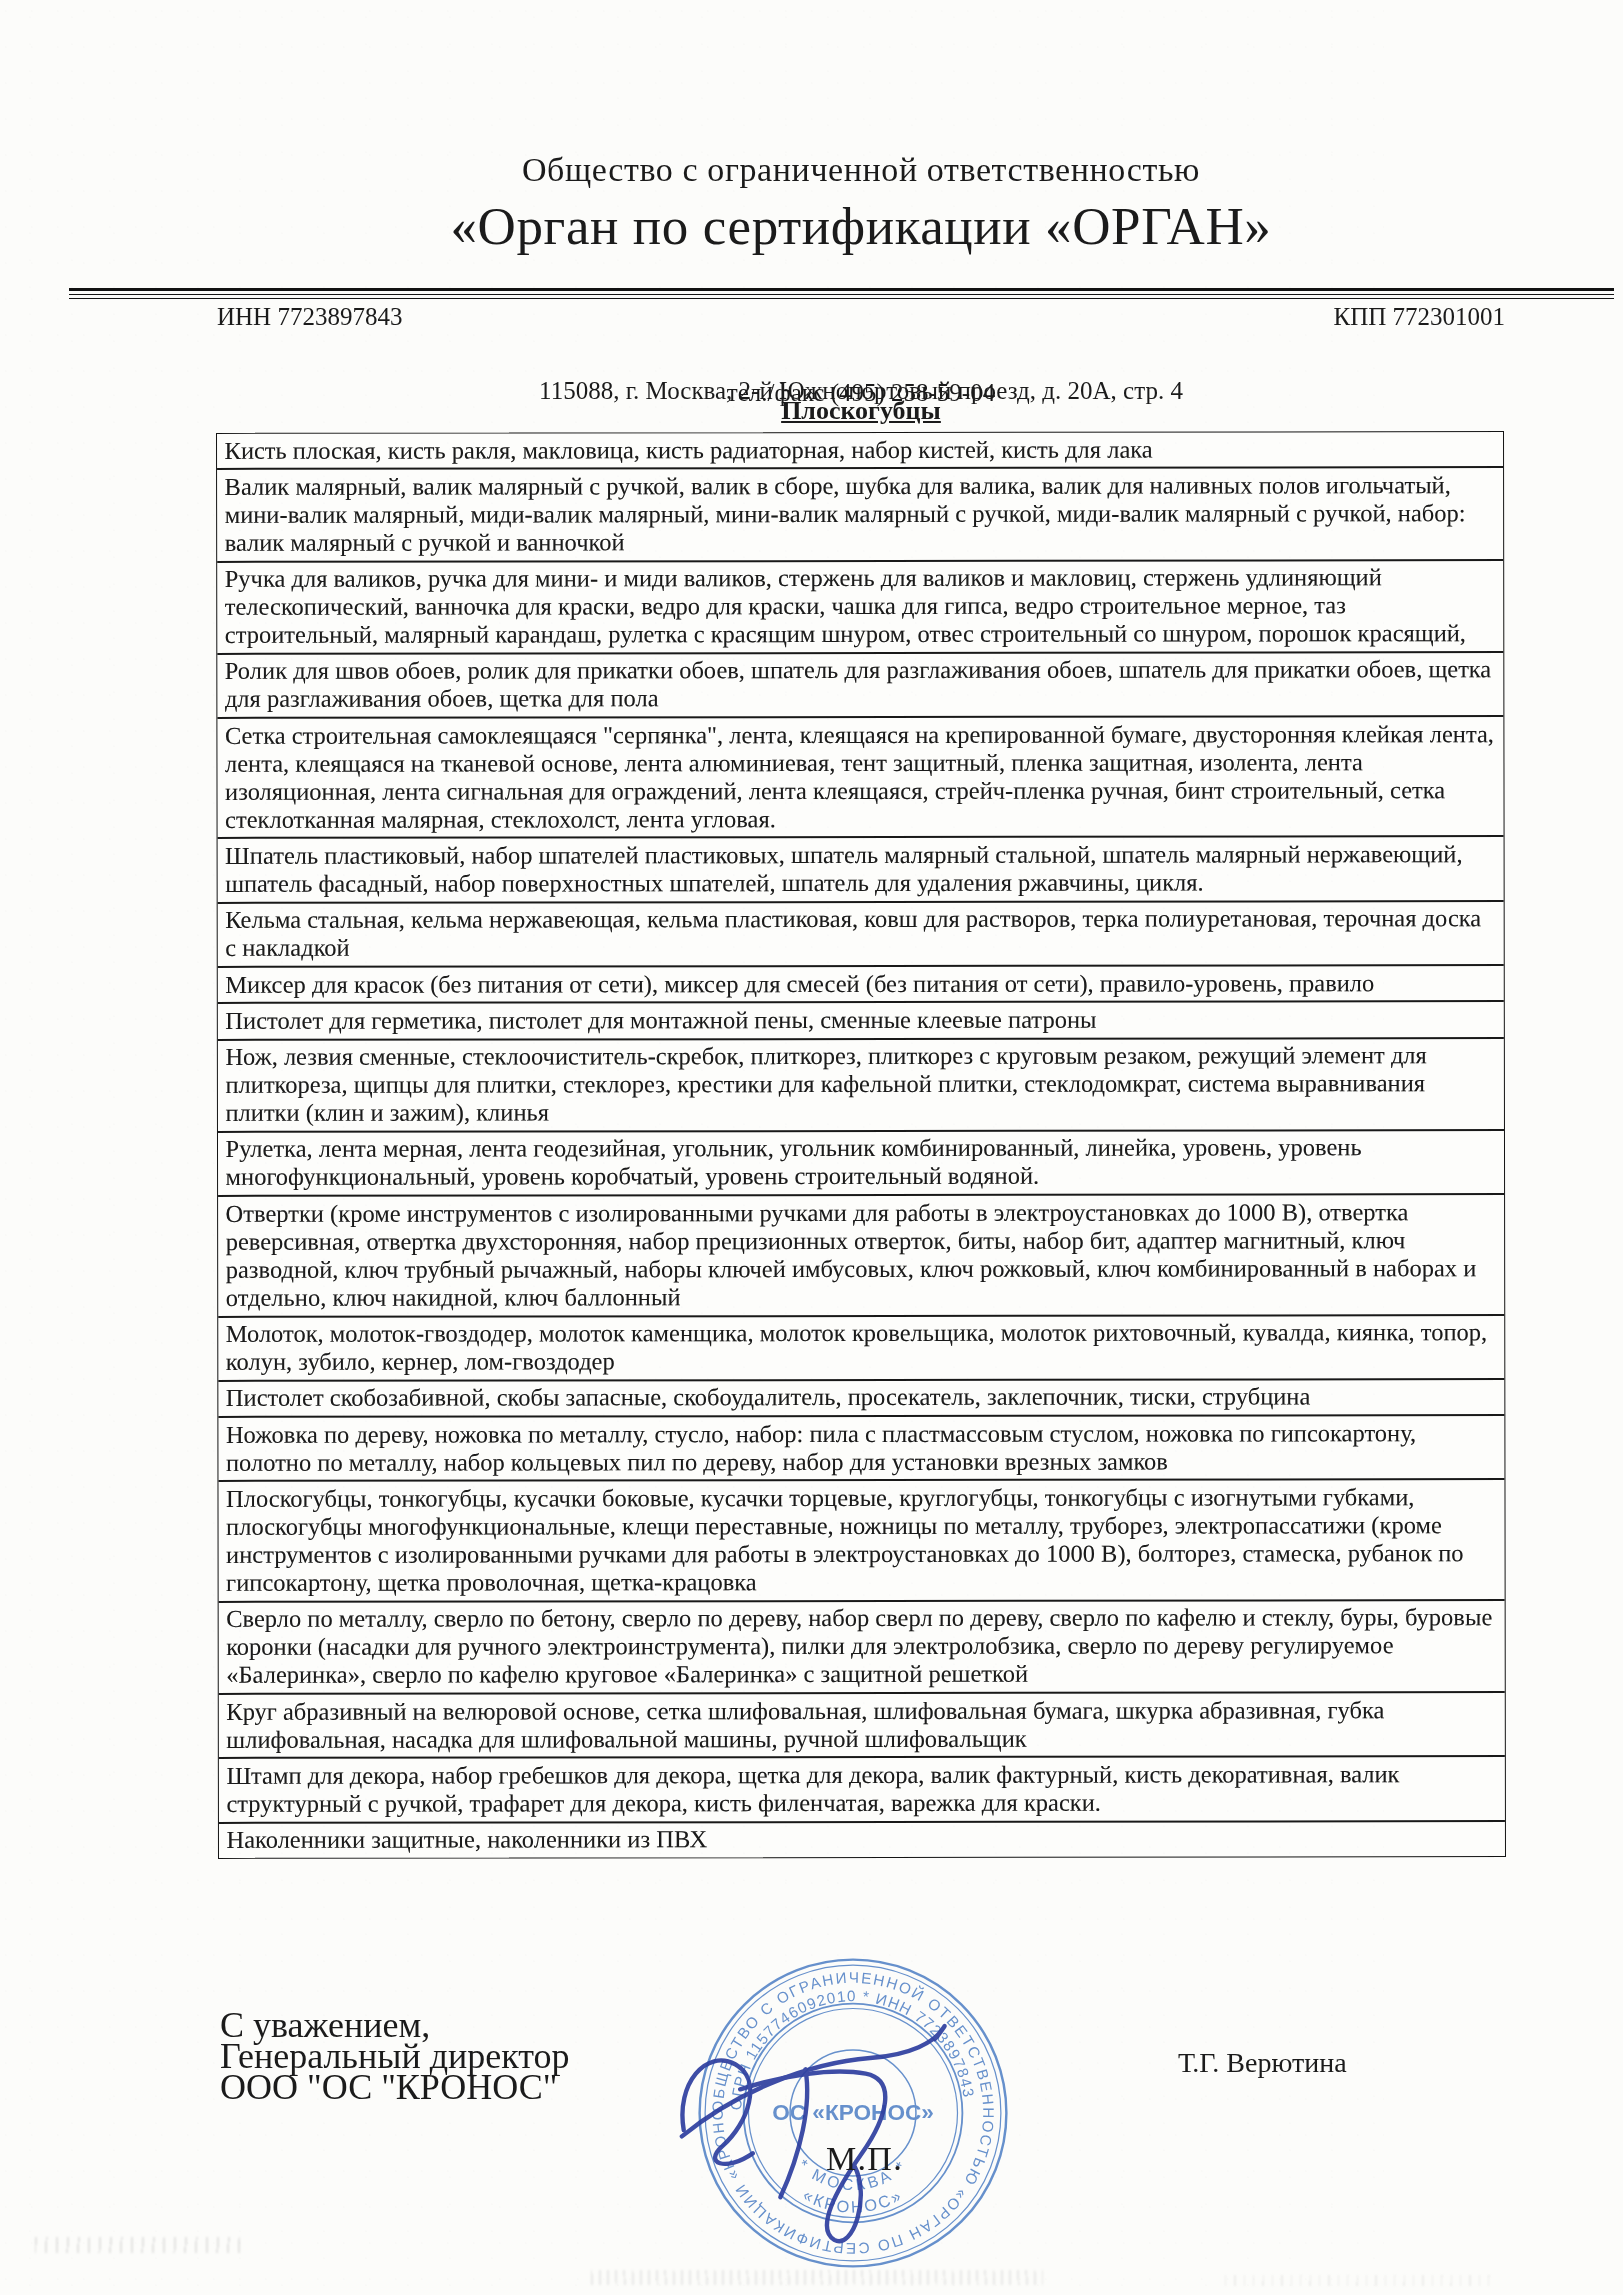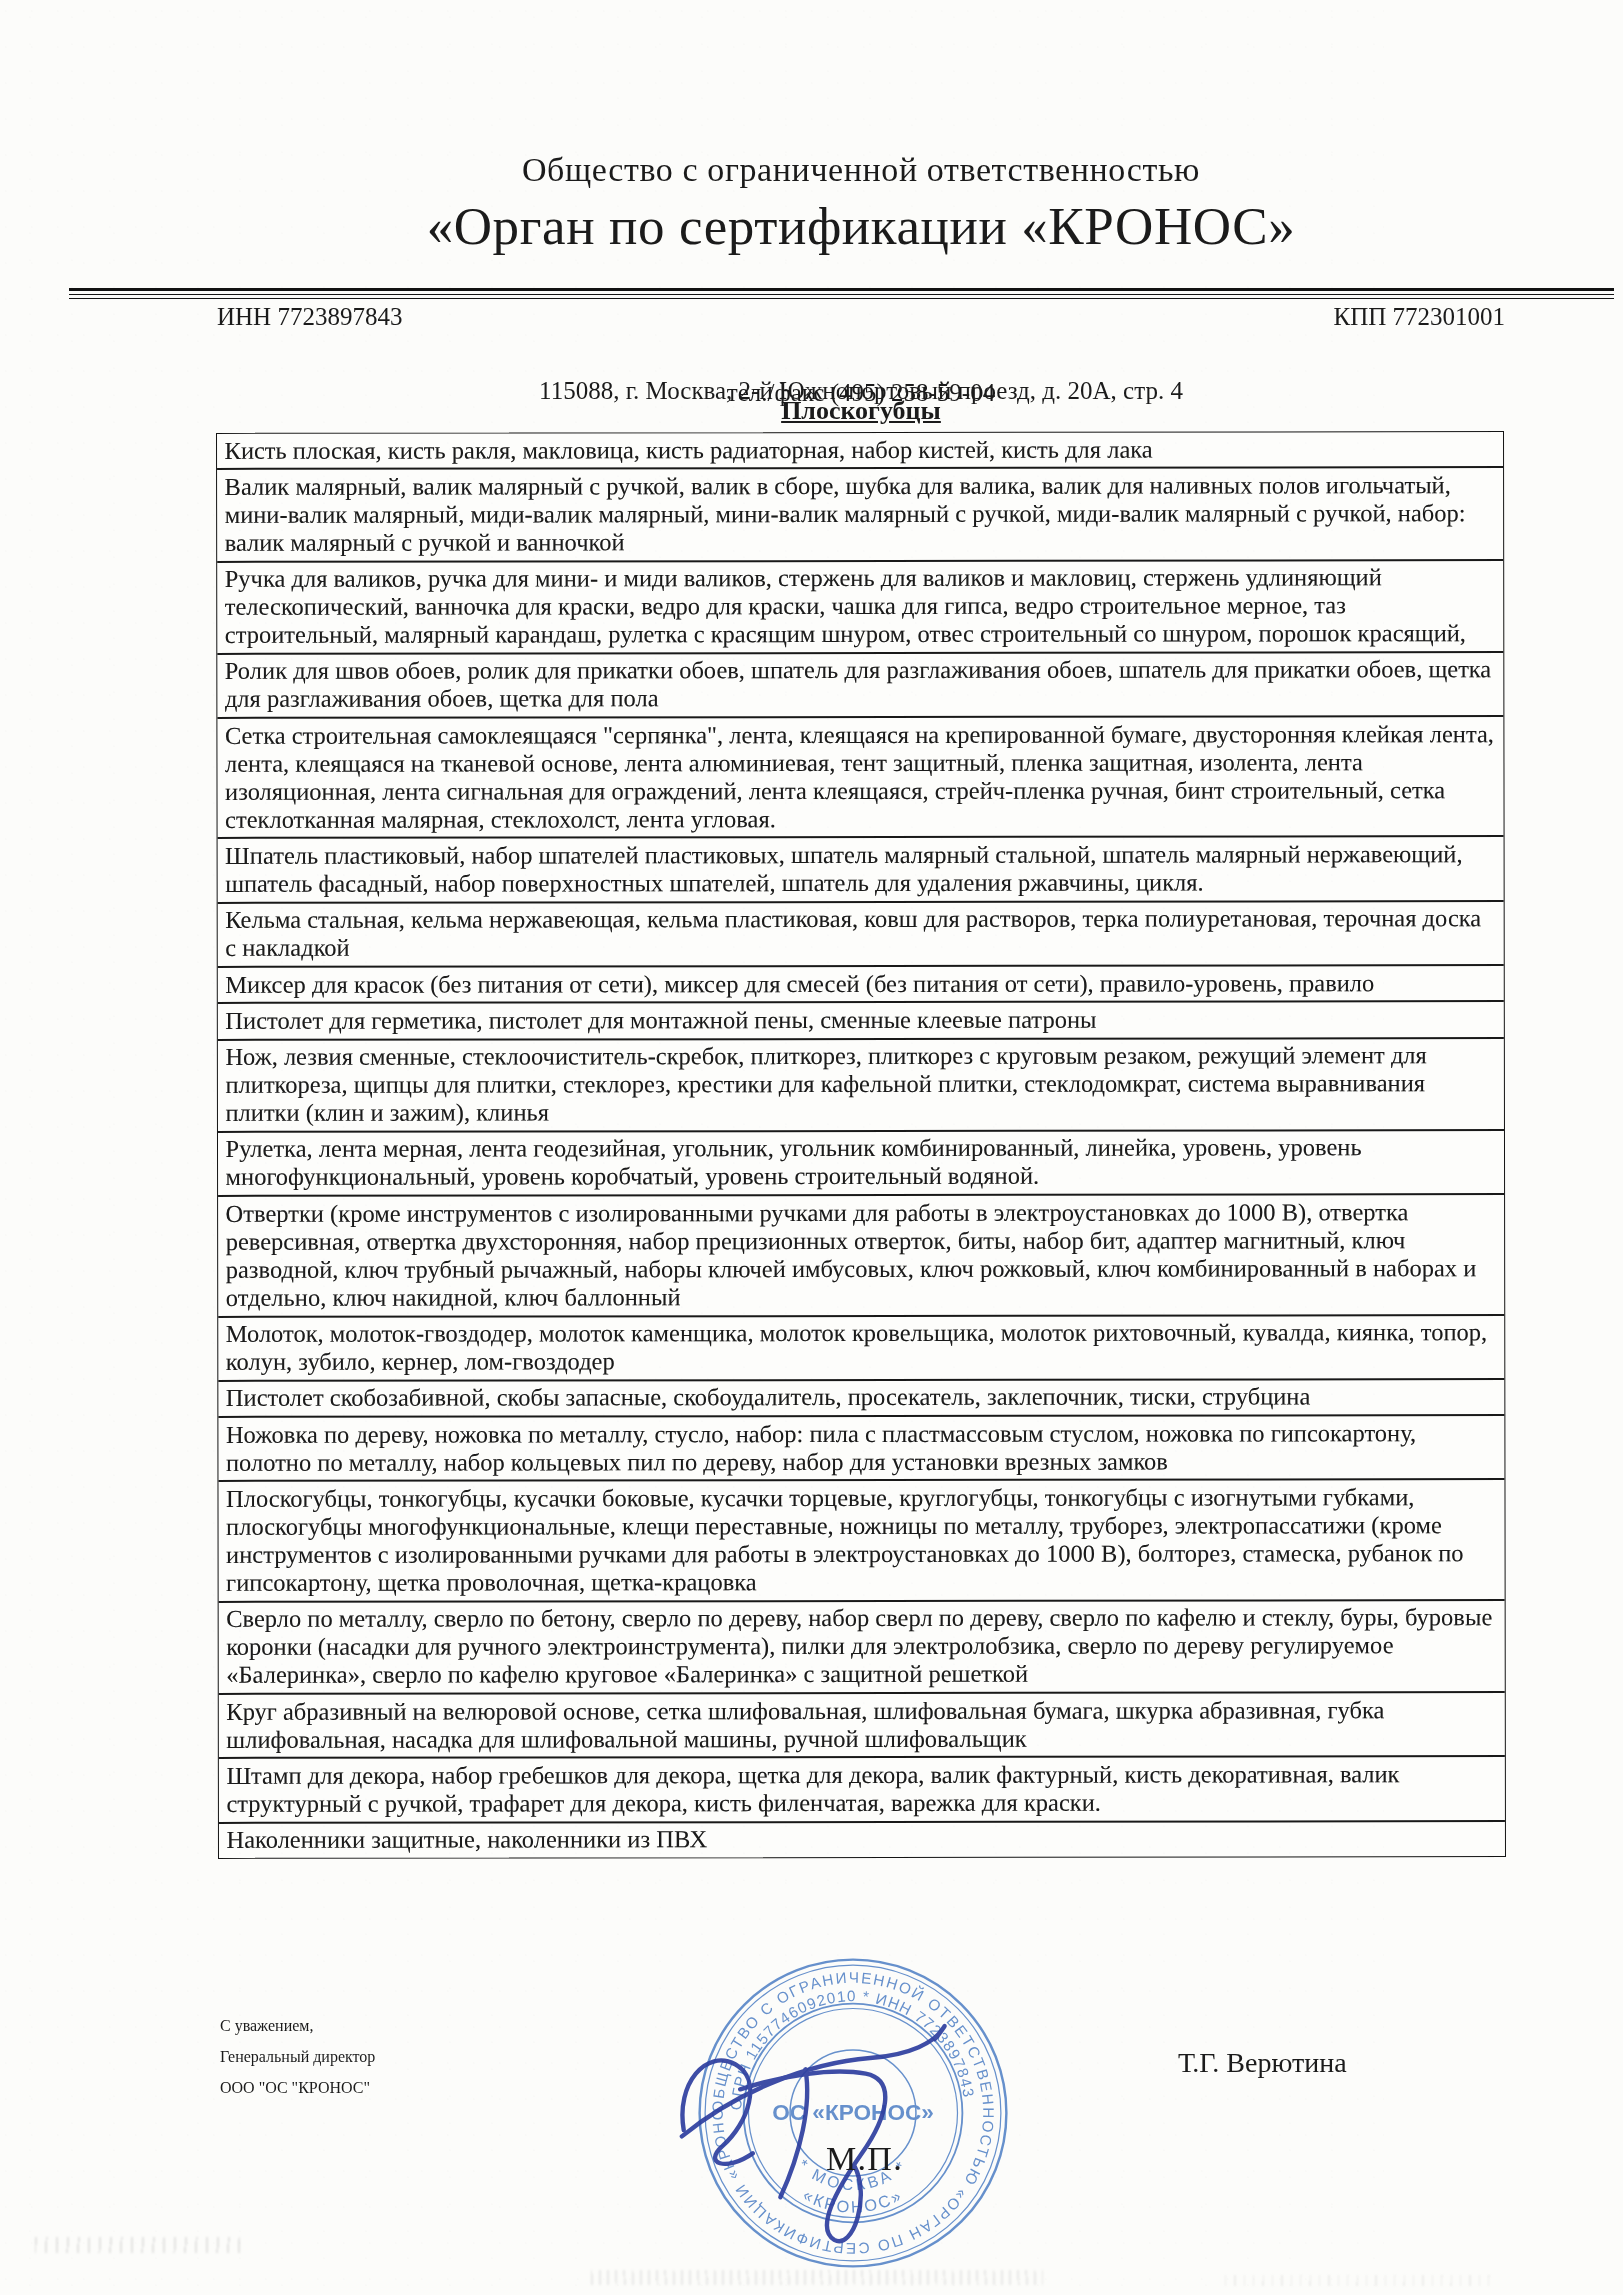--- a/index.html
+++ b/index.html
@@ -40,41 +40,41 @@
     transform:rotate(-0.08deg);
     background:rgba(255,255,255,0.25);
   }
   .trow{
     font-size:24.5px;line-height:28px;
     padding:2.5px 7.5px 3.8px 7.5px;
     border-top:2.5px solid #191919;
     text-shadow:0 0 0.6px rgba(10,10,10,0.28);
   }
   .trow:first-child{border-top:none;}
-  .footer-block{position:absolute;left:220px;top:2010px;font-size:16px;line-height:31px;white-space:pre-line;}
+  .footer-block{position:absolute;left:220px;top:2010px;font-size:36px;line-height:31px;white-space:pre-line;}
   .signer-name{position:absolute;left:1178px;top:2047px;font-size:28px;white-space:nowrap;}
   .seal-abbr{position:absolute;left:826px;top:2140px;font-size:34px;letter-spacing:1.3px;z-index:6;}
   .stamp{position:absolute;left:688px;top:1948px;width:330px;height:330px;z-index:3;opacity:0.85;}
   .signature{position:absolute;left:647px;top:1989px;width:352px;height:276px;z-index:5;opacity:0.92;}
   .smudge{position:absolute;filter:blur(1.3px);opacity:0.5;}
   .smudge-1{left:35px;top:2237px;width:207px;height:16.3px;
     background:repeating-linear-gradient(93deg, rgba(110,110,110,0.35) 0 1.9px, transparent 1.9px 10.7px);}
   .smudge-2{left:591px;top:2270px;width:452px;height:15px;
     background:repeating-linear-gradient(88deg, rgba(120,120,120,0.3) 0 1.9px, transparent 1.9px 8.2px);}
   .smudge-3{left:1225px;top:2275px;width:270px;height:11.3px;
     background:repeating-linear-gradient(91deg, rgba(130,130,130,0.25) 0 1.3px, transparent 1.3px 9.4px);}
   .stamp text{font-family:"Liberation Sans", sans-serif;}
 </style>
 </head>
 <body>
 
 <div class="page">
 
   <div class="hdr-line org-type">Общество с ограниченной ответственностью</div>
-  <div class="hdr-line org-name">«Орган по сертификации «КРОНОС»</div>
+  <div class="hdr-line org-name">«Орган по сертификации «ОРГАН»</div>
 
   <div class="double-rule"></div>
 
   <div class="meta inn-kpp">
     <span>ИНН 7723897843</span>
     <span>КПП 772301001</span>
   </div>
   <div class="meta addr">115088, г. Москва, 2-й Южнопортовый проезд, д. 20А, стр. 4</div>
   <div class="meta phone">тел./факс (495) 258-59-04</div>
 

